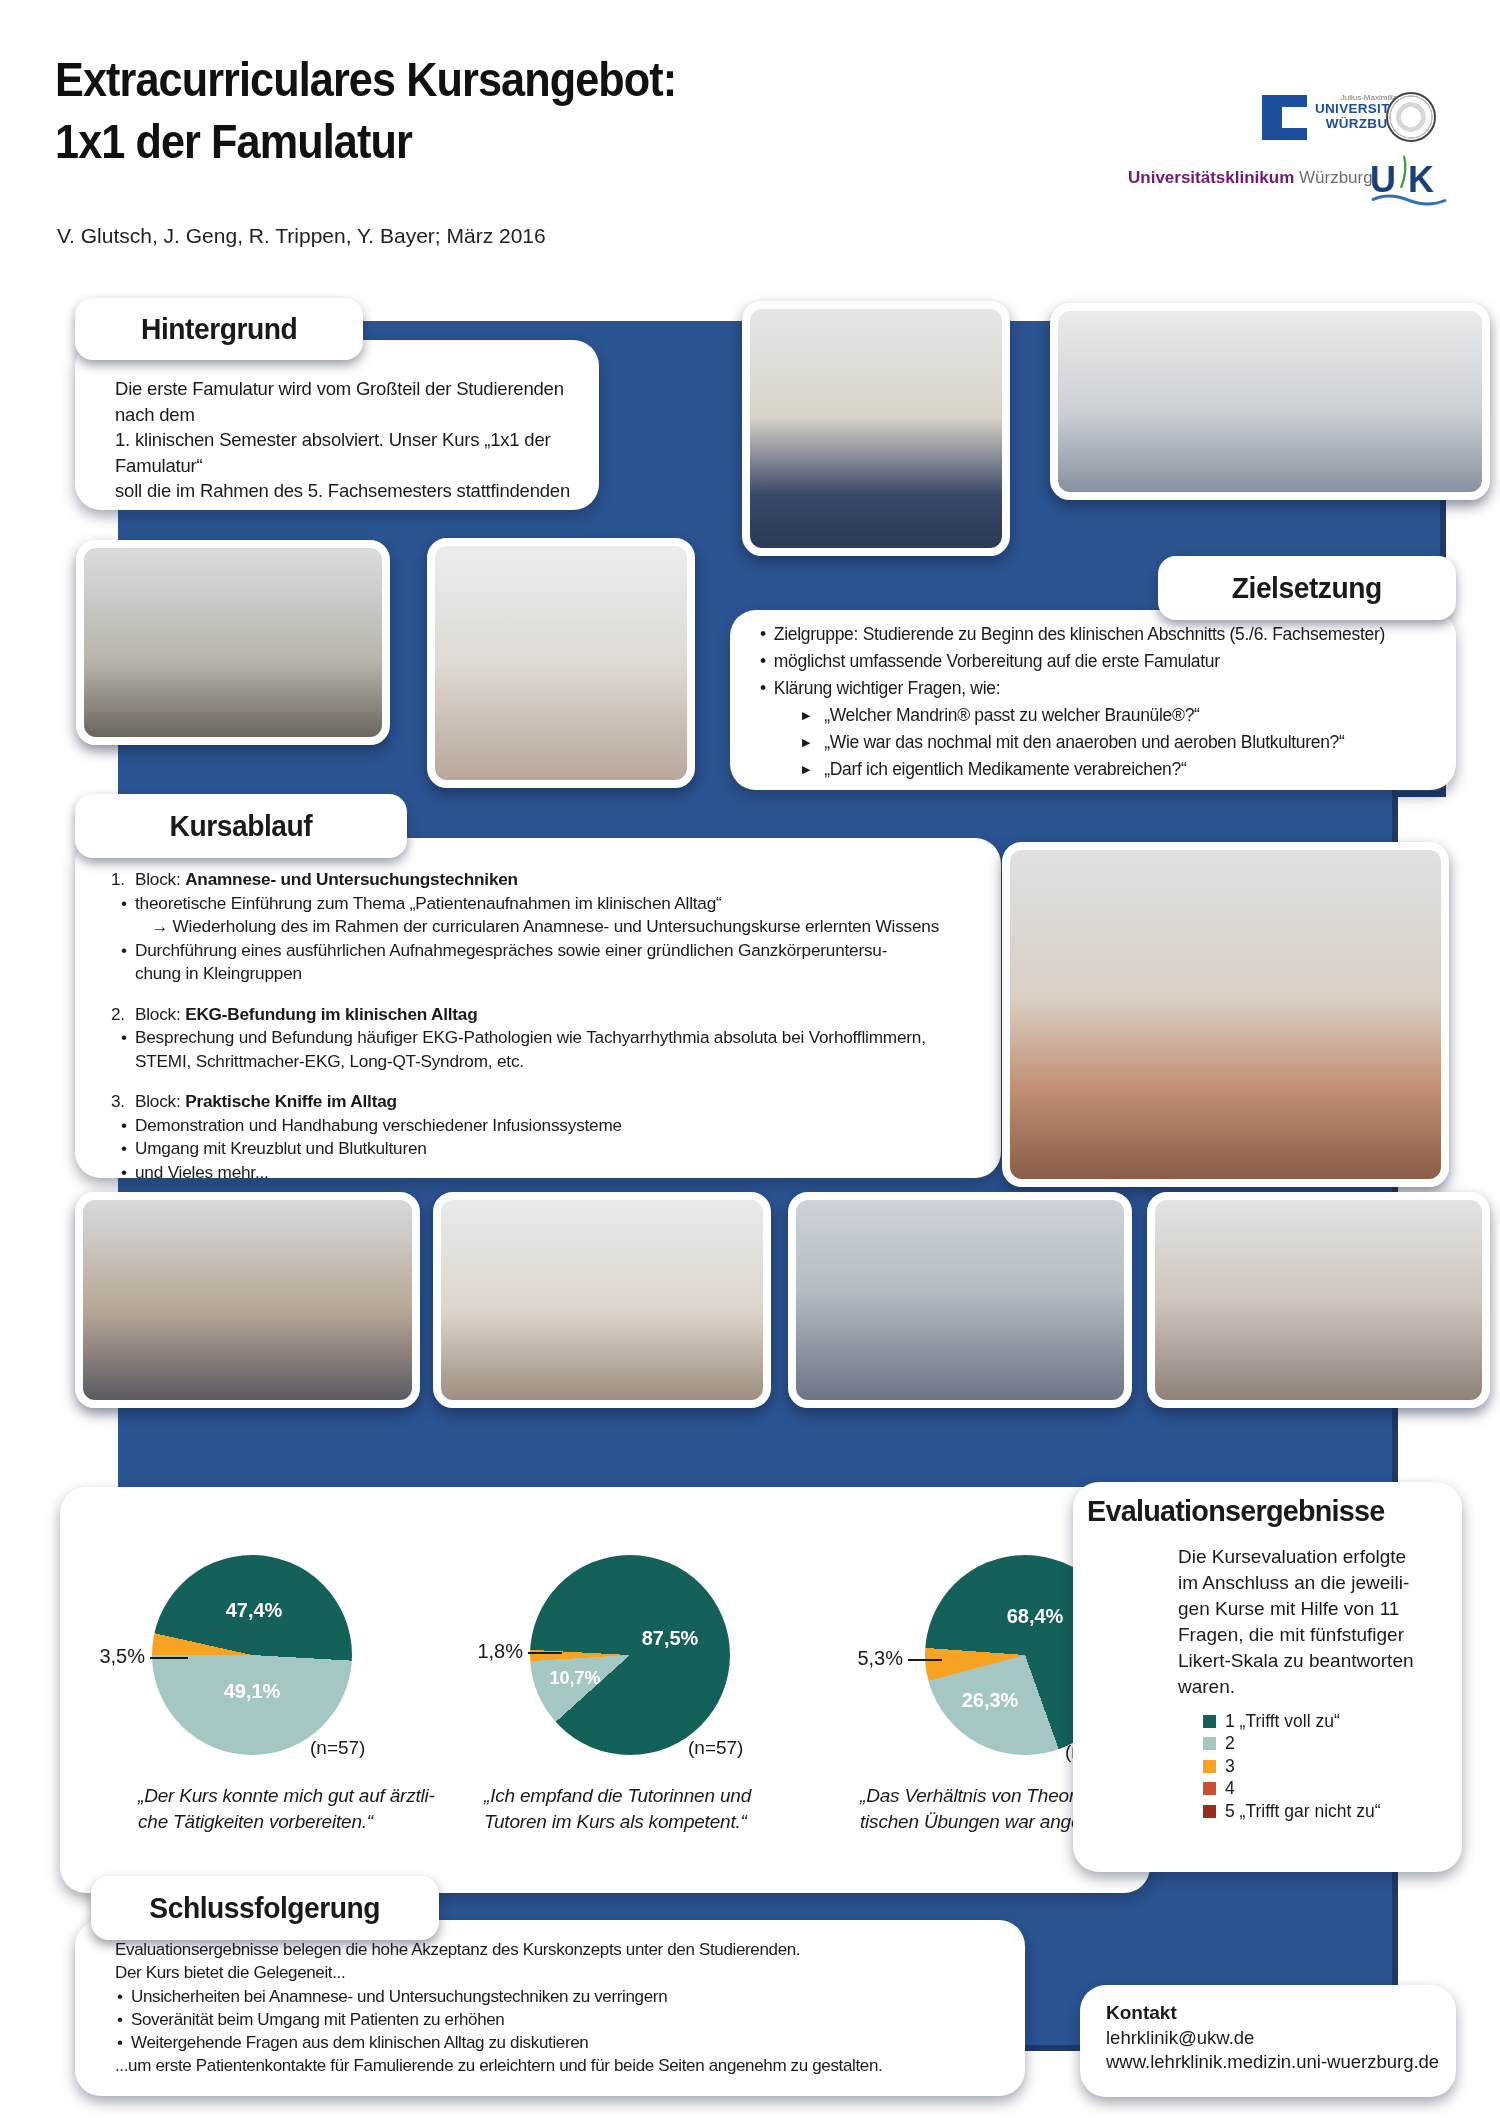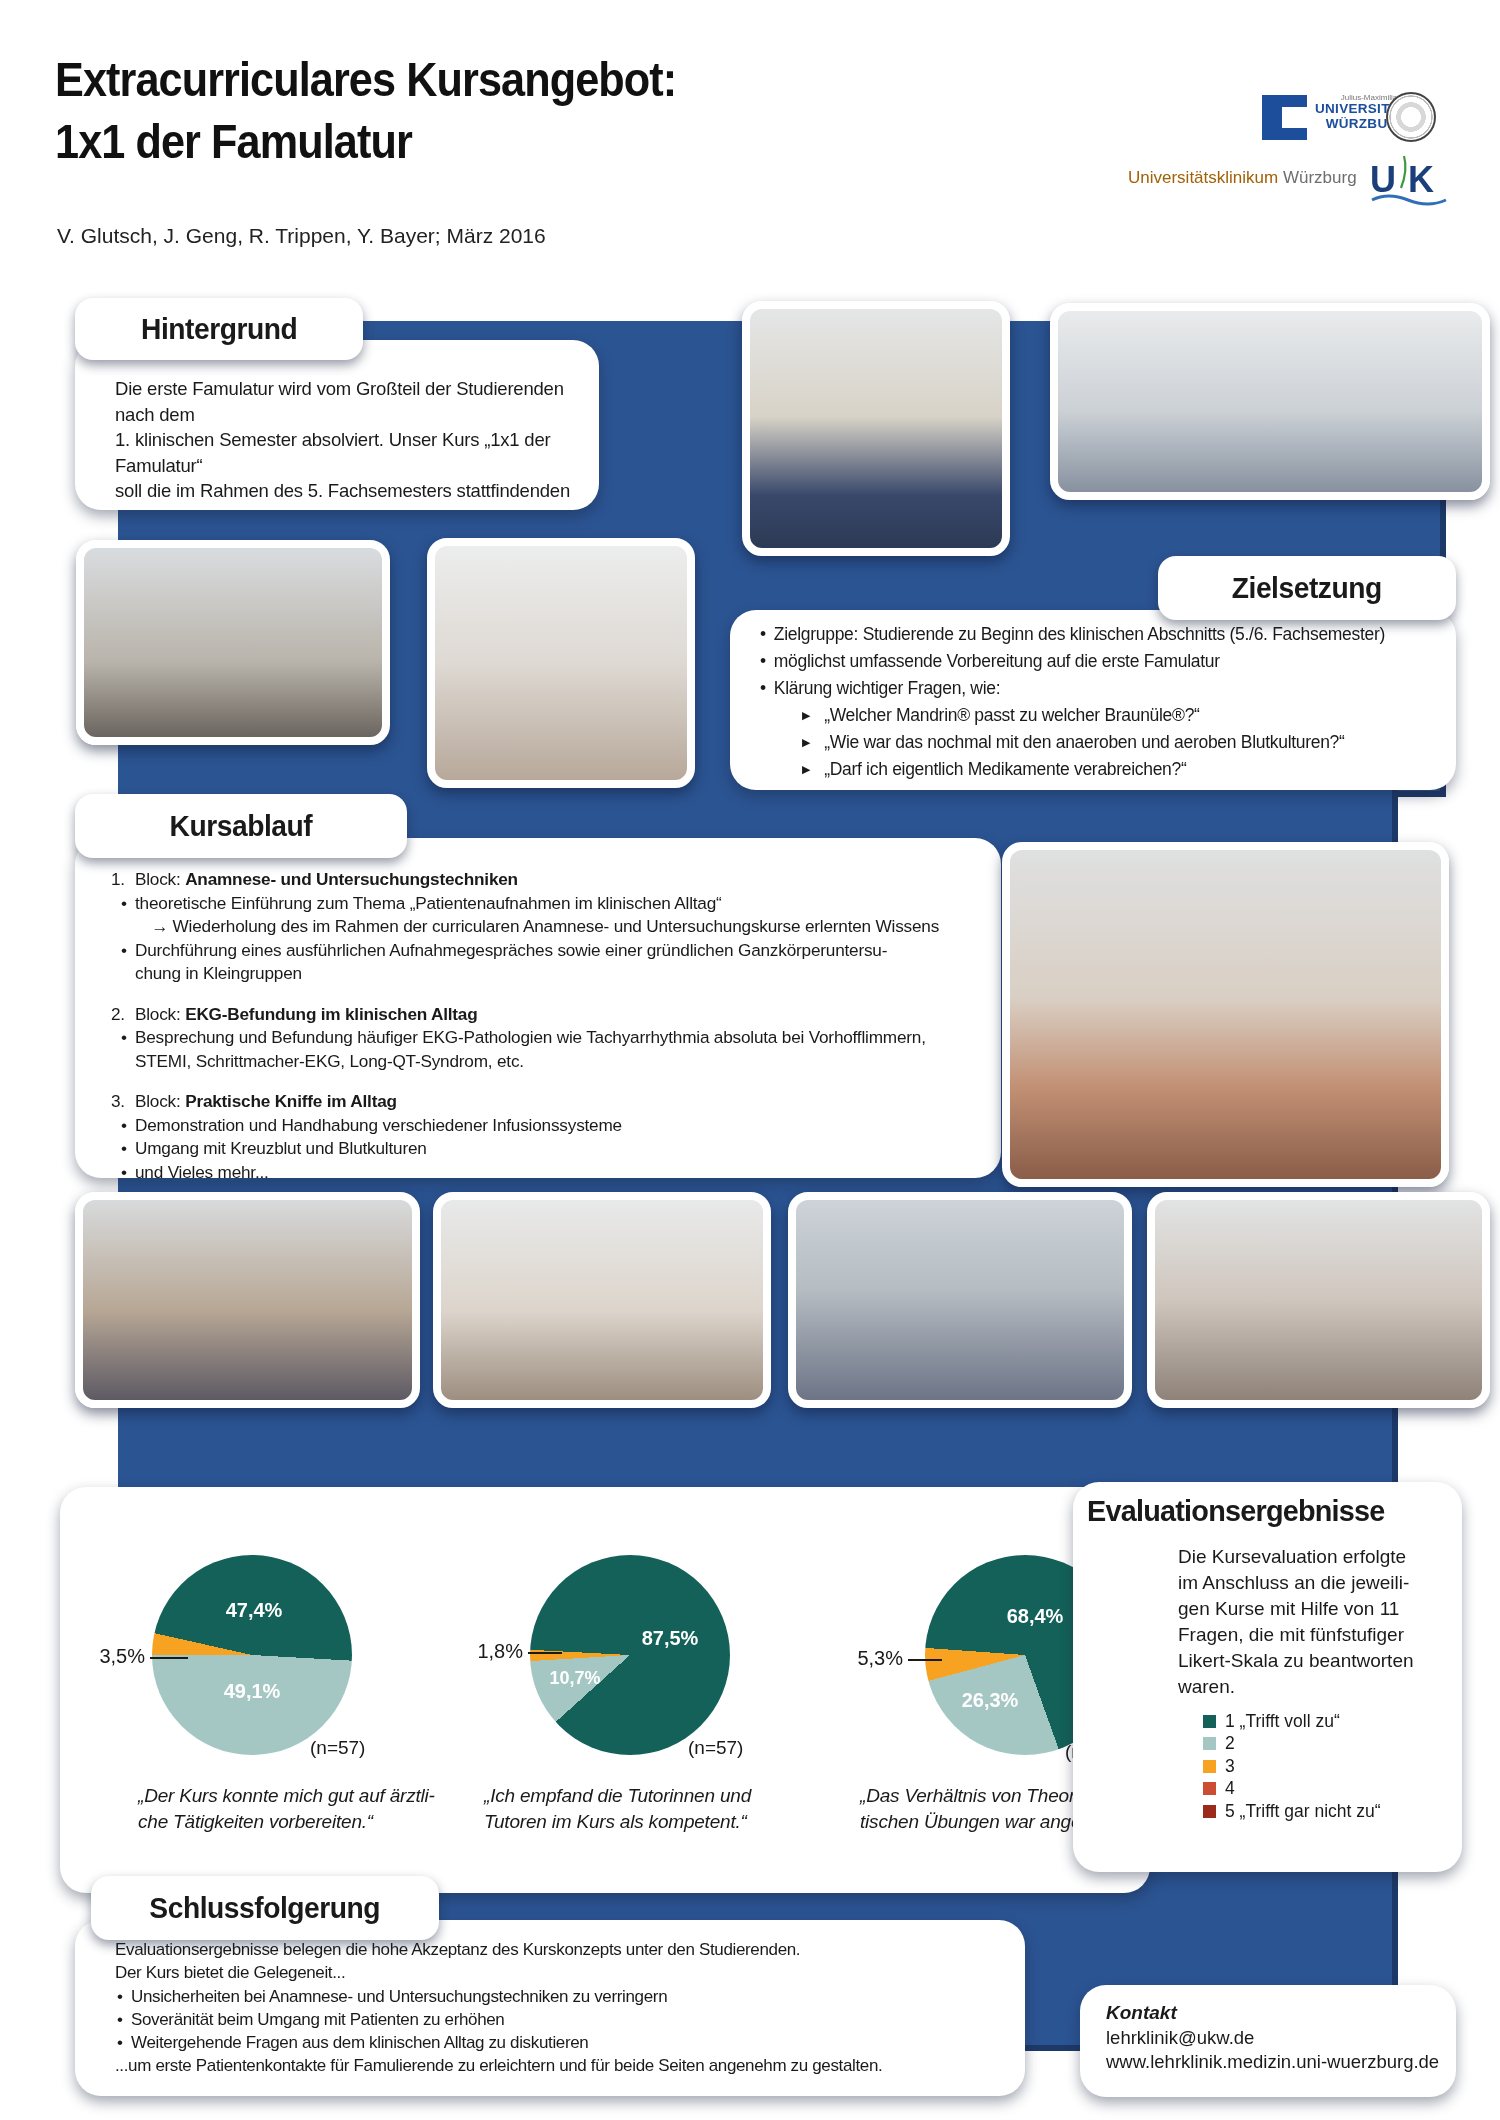--- a/index.html
+++ b/index.html
@@ -15,21 +15,21 @@
   
   .logo-abs{position:absolute;}
   #uni-logo-mark{left:1262px;top:95px;width:45px;height:45px;background:#1C4E9C;}
   #uni-logo-mark .notch{position:absolute;right:-1px;top:12px;width:26px;height:21px;background:#fff;}
   #uni-logo-text{left:1315px;top:94px;line-height:1.05;white-space:nowrap;text-align:right;}
   #uni-logo-text .tiny{font-size:8px;color:#777;}
   #uni-logo-text .big{font-size:13.5px;font-weight:bold;color:#1C4E9C;letter-spacing:.3px;}
   #uni-seal{left:1386px;top:92px;width:46px;height:46px;border-radius:50%;
     border:2px solid #444;background:radial-gradient(circle at 50% 50%, #fff 0 30%, #d8d8d8 31% 45%, #fff 46% 62%, #bbb 63% 66%, #fff 67%);}
   #klinikum-line{left:1128px;top:168px;font-size:17px;white-space:nowrap;}
-  #klinikum-line .b{font-weight:normal;color:#a16207;} #klinikum-line .r{color:#6e6e6e;}
+  #klinikum-line .b{font-weight:bold;color:#701a75;} #klinikum-line .r{color:#6e6e6e;}
   #uk-logo{left:1368px;top:154px;width:84px;height:58px;}
 
   
   .bluebg{position:absolute;}
   #blue-a{left:118px;top:321px;width:1322px;height:470px;box-shadow:7px 7px 0 -1px;}
   #blue-b{left:118px;top:620px;width:1274px;height:1425px;box-shadow:7px 7px 0 -1px;}
 
   
   .tab{position:absolute;background:#fff;border-radius:18px;display:flex;align-items:center;justify-content:center;
     box-shadow:0 5px 11px rgba(25,35,60,.45);z-index:6;}
@@ -89,21 +89,21 @@
 
   
   #tab-schluss{left:91px;top:1876px;width:348px;height:64px;}
   #panel-schluss{left:75px;top:1920px;width:950px;height:176px;}
   #schluss-content{position:absolute;left:40px;top:18px;font-size:17px;letter-spacing:-.35px;line-height:23.3px;white-space:nowrap;}
   .sf-bullet{padding-left:16px;position:relative;}
   .sf-bullet::before{content:"•";position:absolute;left:2px;}
 
   #panel-kontakt{left:1080px;top:1985px;width:376px;height:112px;}
   #kontakt-content{position:absolute;left:26px;top:16px;font-size:18.5px;line-height:24.5px;white-space:nowrap;}
-  #kontakt-content .kh{font-weight:bold;font-size:19px;font-style:italic;}
+  #kontakt-content .kh{font-weight:bold;font-size:19px;}
 </style>
 </head>
 <body>
 
 <div id="poster">
 
   <div class="title-line" id="title1">Extracurriculares Kursangebot:</div>
   <div class="title-line" id="title2">1x1 der Famulatur</div>
   <div id="authors">V. Glutsch, J. Geng, R. Trippen, Y. Bayer; März 2016</div>
 

